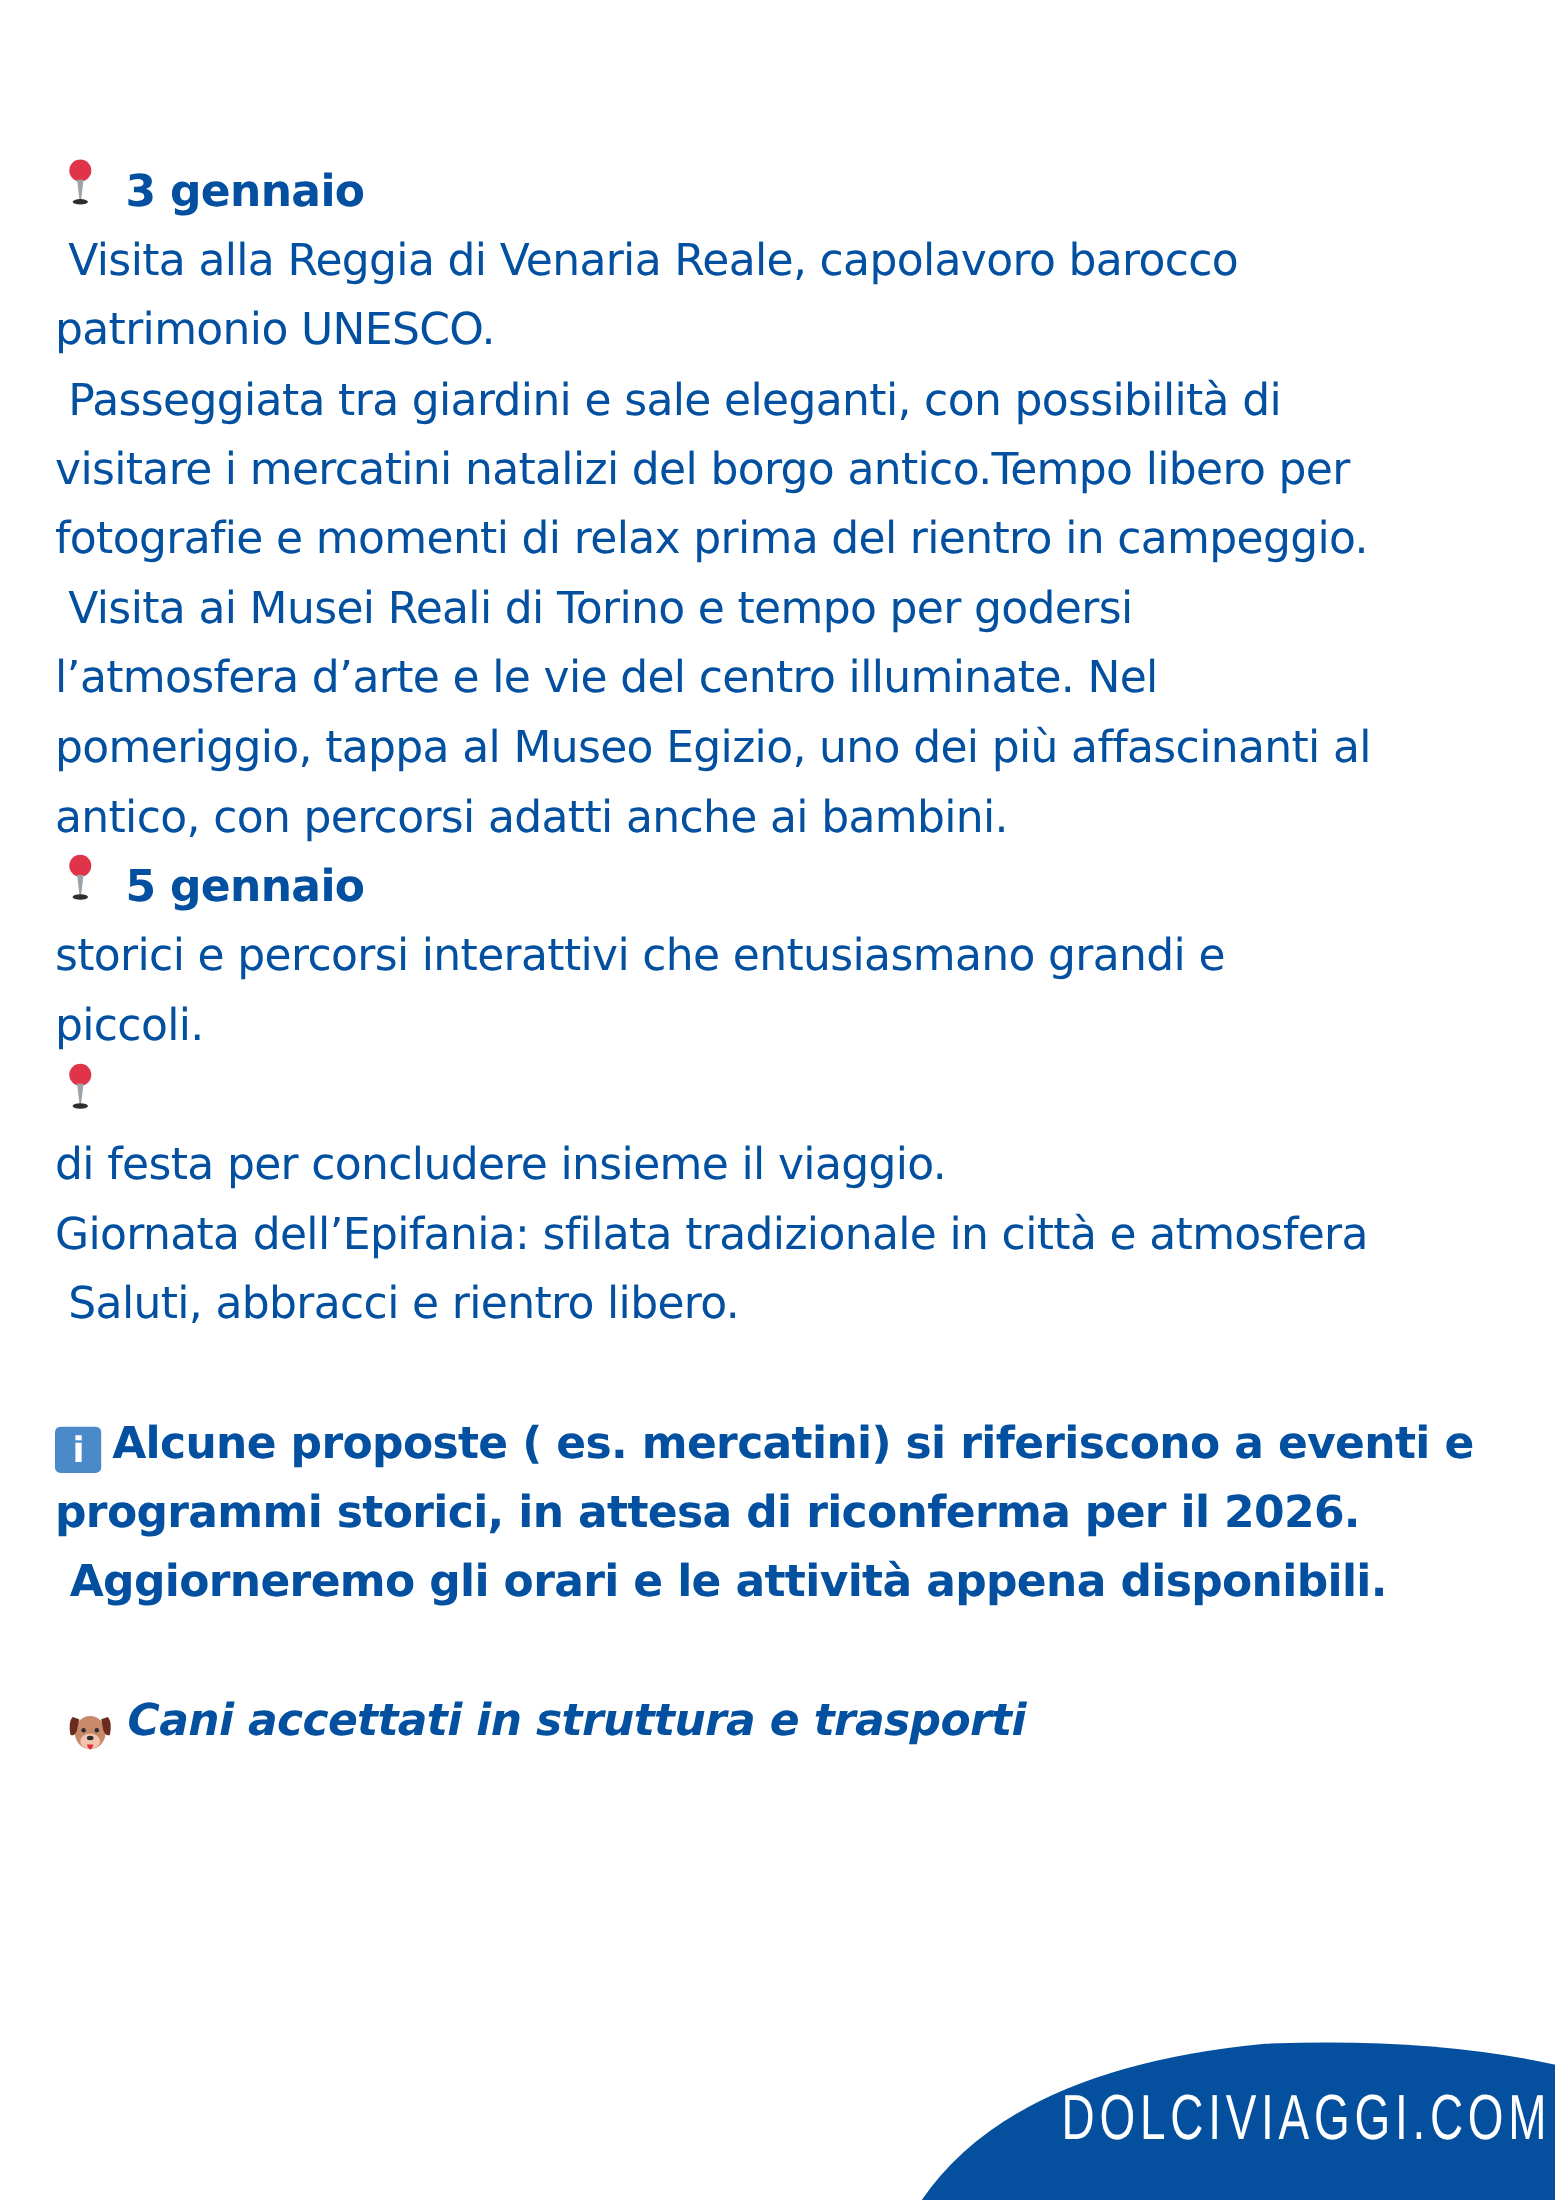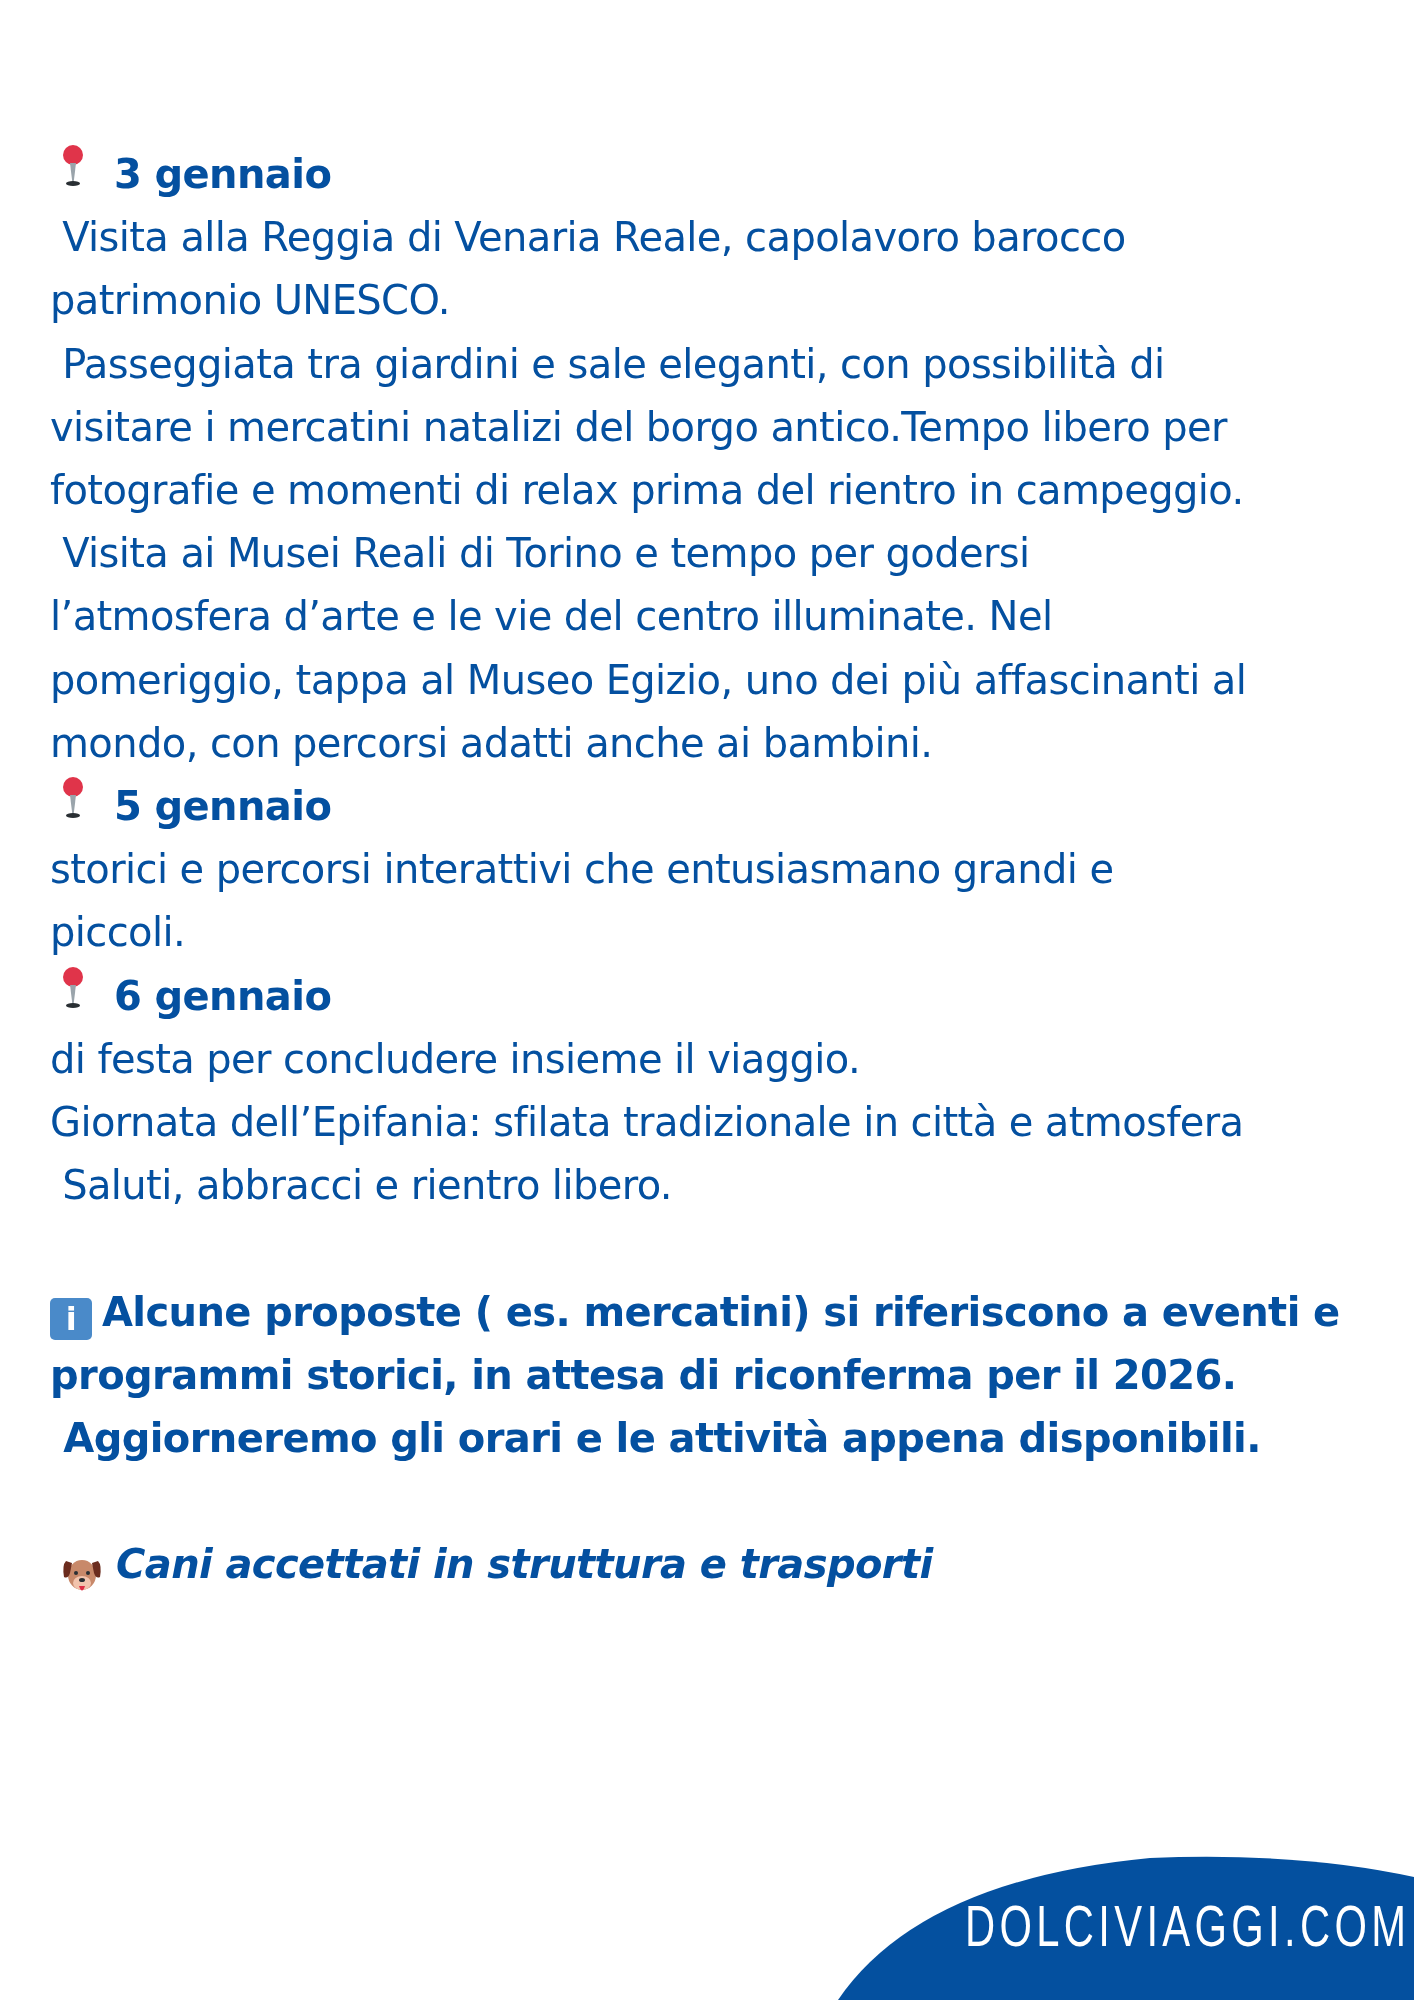--- a/index.html
+++ b/index.html
@@ -64,21 +64,21 @@
     <div class="para">patrimonio UNESCO.</div>
     <div class="para"> Passeggiata tra giardini e sale eleganti, con possibilità di</div>
     <div class="para">visitare i mercatini natalizi del borgo antico.Tempo libero per</div>
     <div class="para">fotografie e momenti di relax prima del rientro in campeggio.</div>
   </div>
 
   <div>
     <div class="para"> Visita ai Musei Reali di Torino e tempo per godersi</div>
     <div class="para">l’atmosfera d’arte e le vie del centro illuminate. Nel</div>
     <div class="para">pomeriggio, tappa al Museo Egizio, uno dei più affascinanti al</div>
-    <div class="para">mondo, con percorsi adatti anche ai bambini.</div>
+    <div class="para">antico, con percorsi adatti anche ai bambini.</div>
   </div>
 
   <div>
     <div class="day-title">
       <span class="pin">
           <span class="head"></span>
           <span class="needle"></span>
           <span class="base"></span>
         </span>
       <span>5 gennaio</span>
@@ -87,21 +87,20 @@
     <div class="para">piccoli.</div>
   </div>
 
   <div>
     <div class="day-title">
       <span class="pin">
           <span class="head"></span>
           <span class="needle"></span>
           <span class="base"></span>
         </span>
-      <span>6 gennaio</span>
     </div>
     <div class="para">di festa per concludere insieme il viaggio.</div>
     <div class="para">Giornata dell’Epifania: sfilata tradizionale in città e atmosfera</div>
     <div class="para"> Saluti, abbracci e rientro libero.</div>
   </div>
 
   <div class="spacer"></div>
 
   <div class="note">
     <div class="para"><span class="info-icon">i</span><span>Alcune proposte ( es. mercatini) si riferiscono a eventi e</span></div>

